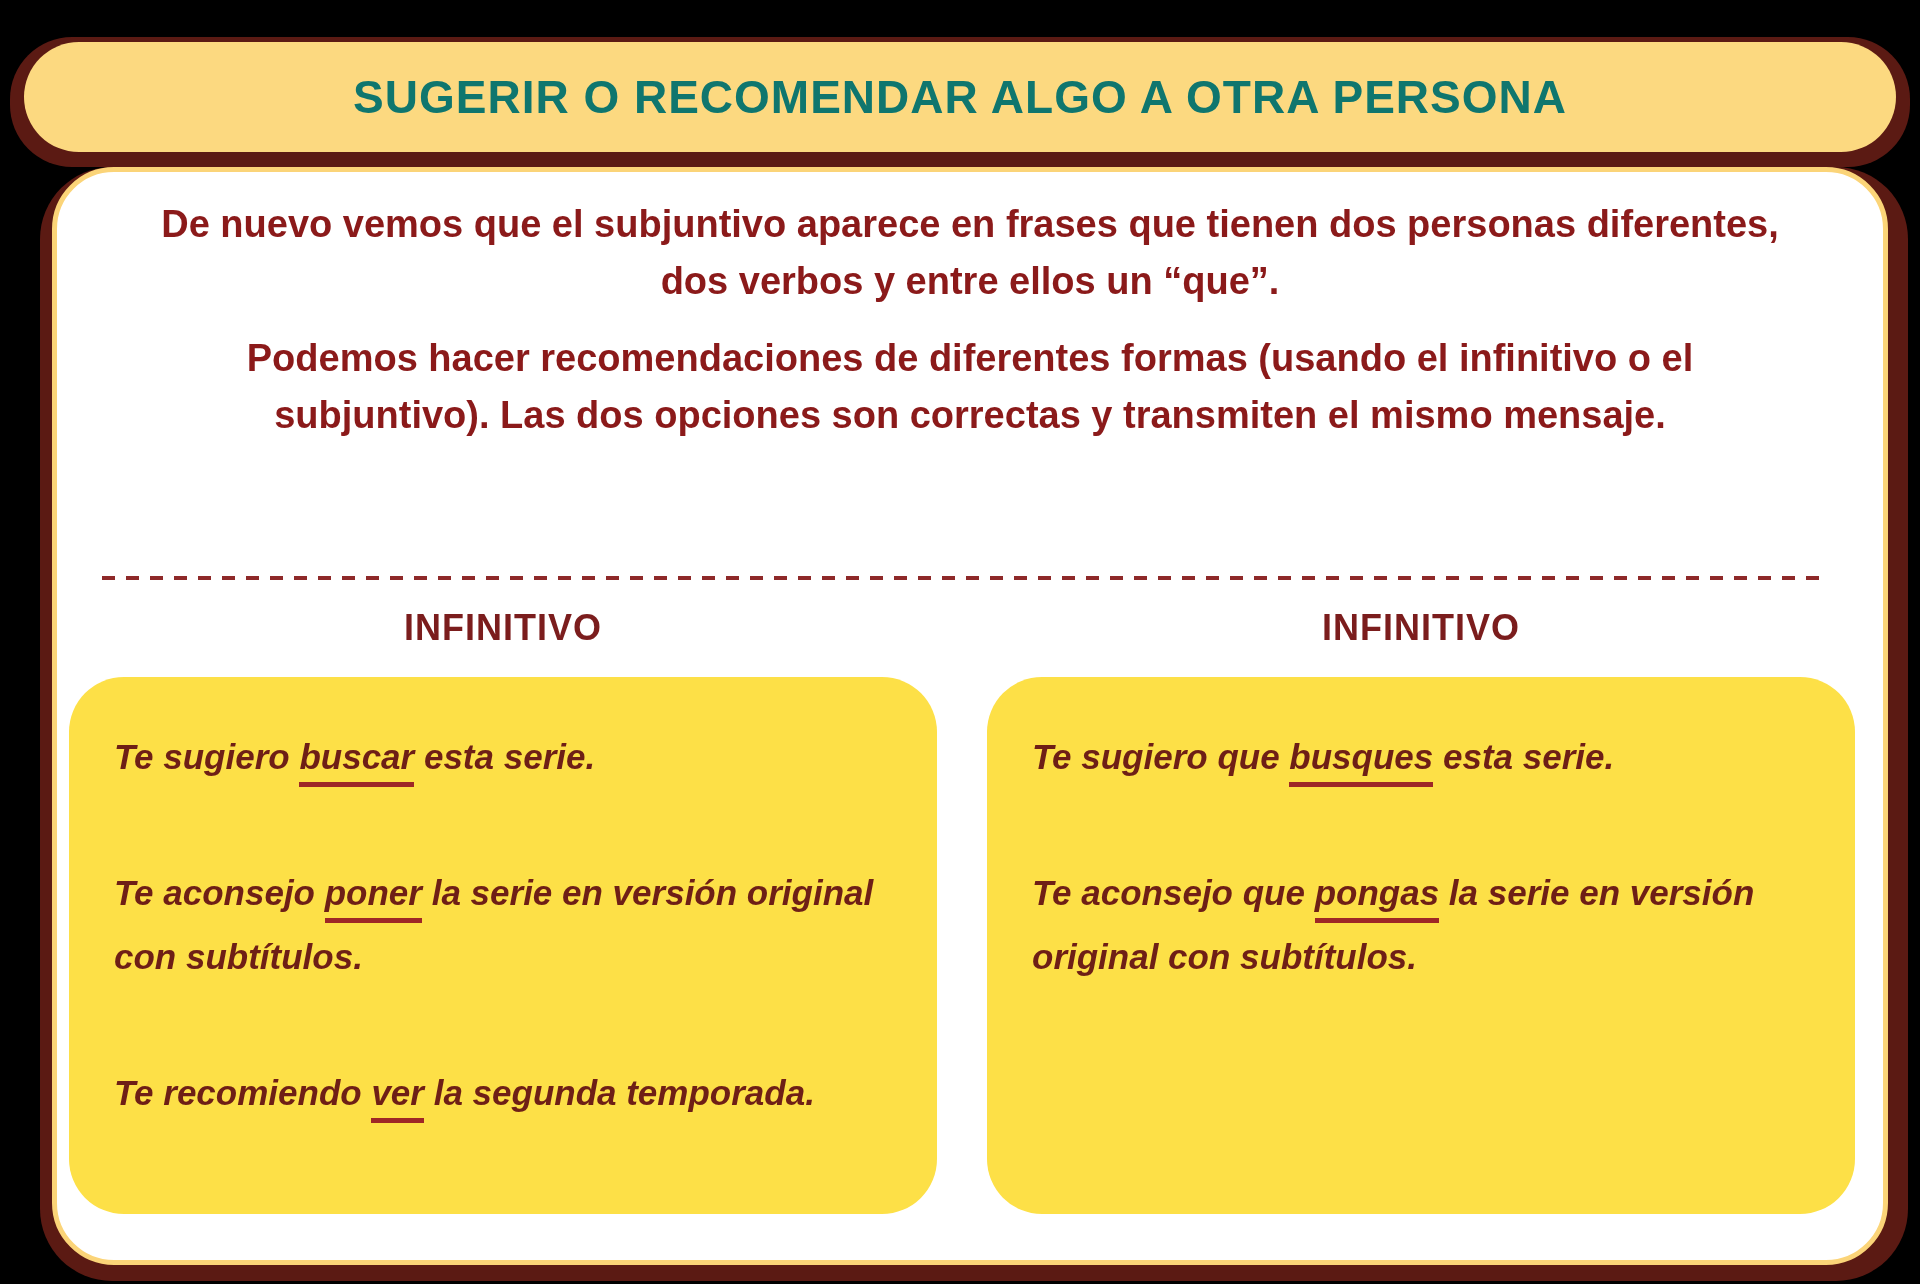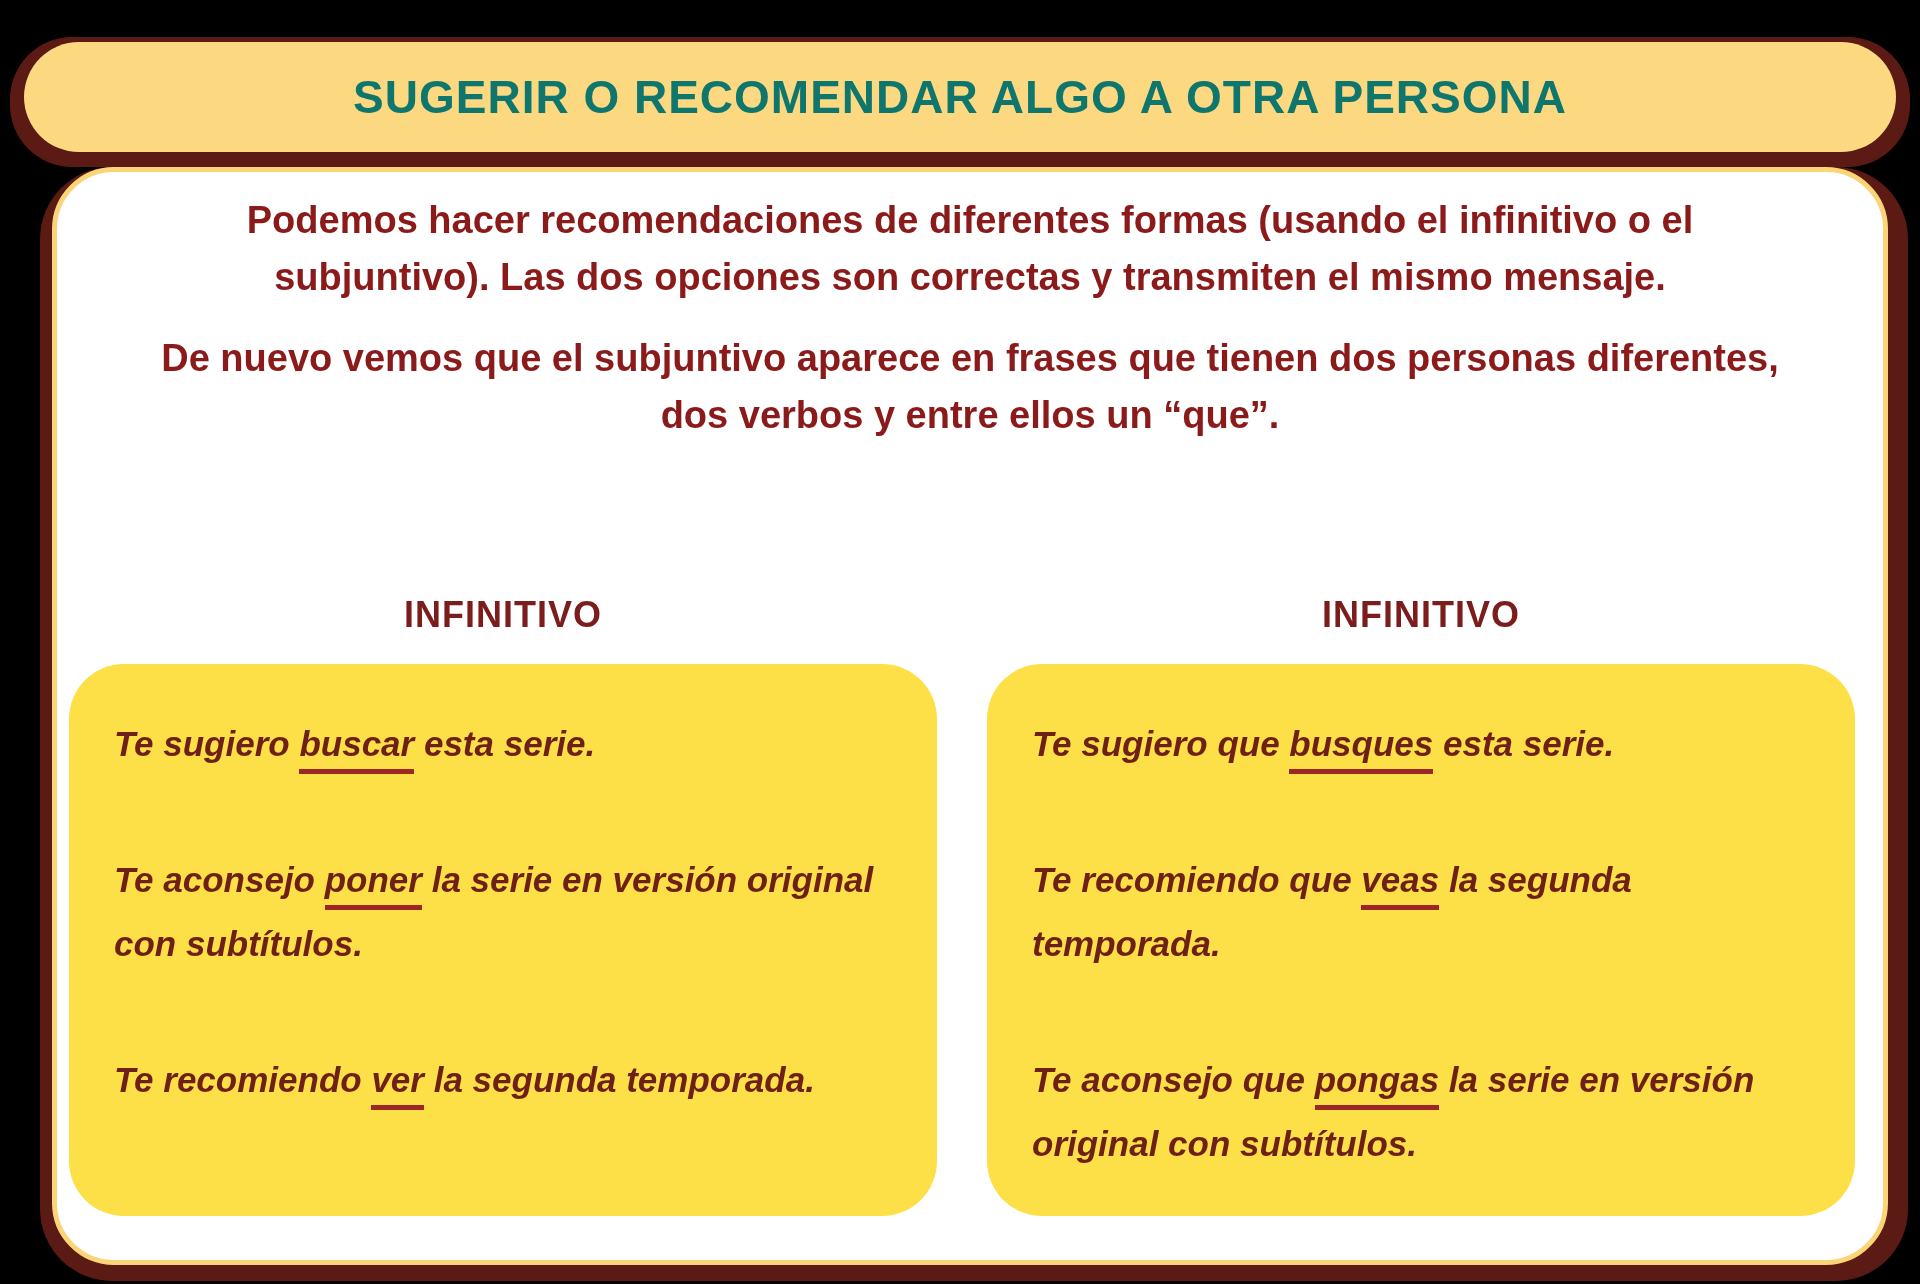--- a/index.html
+++ b/index.html
@@ -38,21 +38,21 @@
   .intro.p1 { margin-top:20px; }
   .intro.p2 { margin-top:24px; }
   .divider {
     height:4px; margin:132px 60px 0 45px;
     background:repeating-linear-gradient(to right, #8e2929 0 13px, transparent 13px 24px);
   }
   
   .boxes-row {
     display:flex; gap:50px; margin:18px 28px 46px 12px; flex:1;
   }
-  .column { flex:1; display:flex; flex-direction:column; }
+  .column { flex:1; display:flex; flex-direction:column;margin-top:9px; }
   .col-header {
     font-size:36px; font-weight:bold; color:#7b1d1d; text-align:center;
     letter-spacing:1px; margin-bottom:28px;
   }
   .box {
     flex:1; background:#fde047; border-radius:55px;
     padding:48px 40px 40px 45px;
   }
   .example {
     font-style:italic; font-weight:600; font-size:35px; line-height:64px;
@@ -70,41 +70,40 @@
 
   <div class="banner-wrap">
     <div class="banner">
       <h1>SUGERIR O RECOMENDAR ALGO A OTRA PERSONA</h1>
     </div>
   </div>
 
   <div class="card-wrap">
     <div class="card">
 
+      <p class="intro p2">De nuevo vemos que el subjuntivo aparece en frases que tienen dos personas diferentes, dos verbos y entre ellos un “que”.</p>
       <p class="intro p1">Podemos hacer recomendaciones de diferentes formas (usando el infinitivo o el subjuntivo). Las dos opciones son correctas y transmiten el mismo mensaje.</p>
-      <p class="intro p2">De nuevo vemos que el subjuntivo aparece en frases que tienen dos personas diferentes, dos verbos y entre ellos un “que”.</p>
 
       <div class="divider"></div>
 
       <div class="boxes-row">
 
         <div class="column">
           <div class="col-header">INFINITIVO</div>
           <div class="box">
             <p class="example"><span>Te sugiero </span><span class="u">buscar</span><span> esta serie.</span></p>
             <p class="example"><span>Te aconsejo </span><span class="u">poner</span><span> la serie en versión original con subtítulos.</span></p>
             <p class="example"><span>Te recomiendo </span><span class="u">ver</span><span> la segunda temporada.</span></p>
           </div>
         </div>
 
         <div class="column">
           <div class="col-header">INFINITIVO</div>
           <div class="box">
             <p class="example"><span>Te sugiero que </span><span class="u">busques</span><span> esta serie.</span></p>
-            <p class="example"><span>Te recomiendo que </span><span class="u">veas</span><span> la segunda temporada.</span></p>
             <p class="example"><span>Te aconsejo que </span><span class="u">pongas</span><span> la serie en versión original con subtítulos.</span></p>
           </div>
         </div>
 
       </div>
     </div>
   </div>
 
 </div>
 

